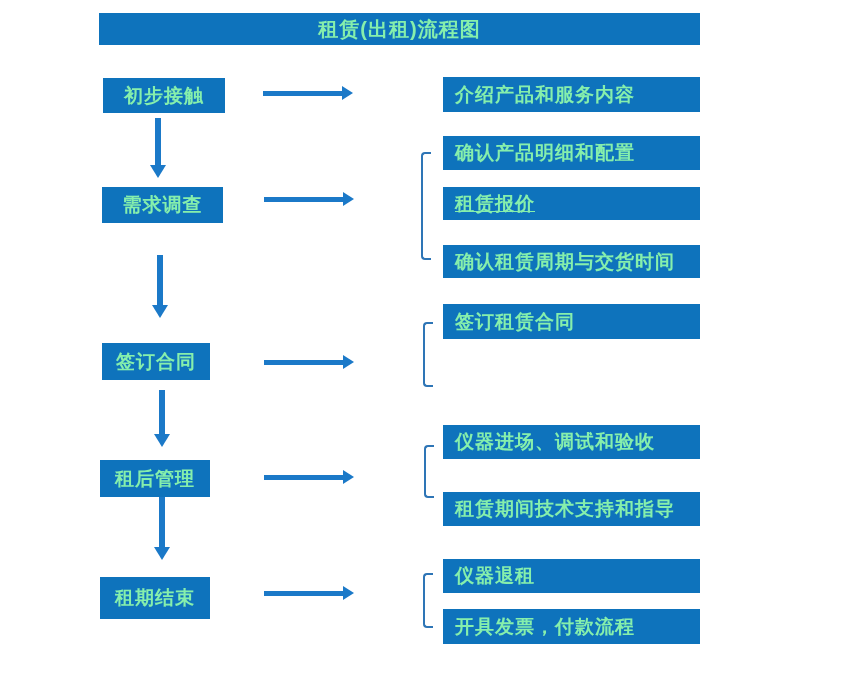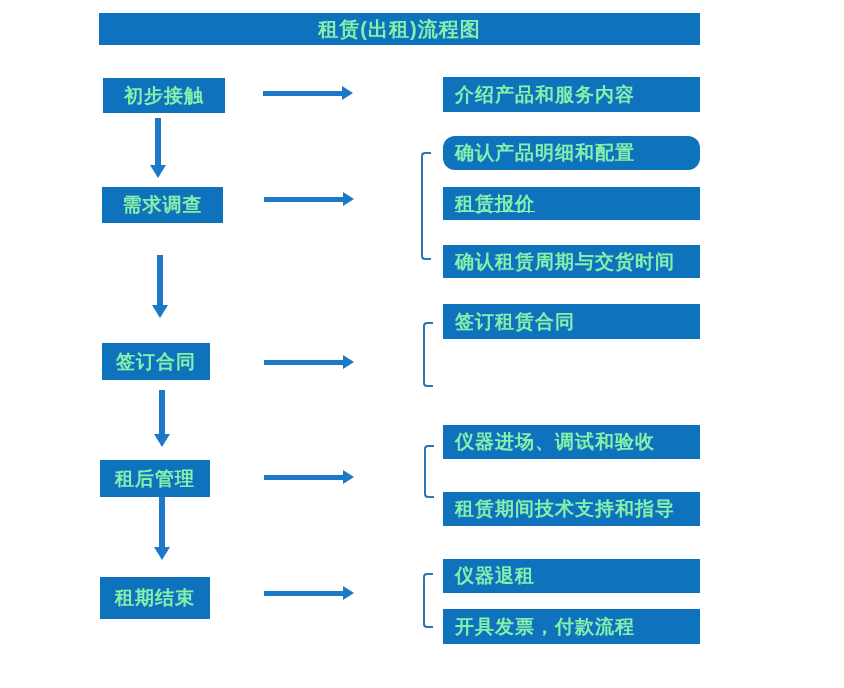--- a/index.html
+++ b/index.html
@@ -82,21 +82,21 @@
     <div class="head"></div>
   </div>
 
   <div class="bracket" style="left:421px;top:152px;height:108px;"></div>
   <div class="bracket" style="left:423px;top:322px;height:65px;"></div>
   <div class="bracket" style="left:424px;top:445px;height:53px;"></div>
   <div class="bracket" style="left:423px;top:573px;height:55px;"></div>
 
   <div class="bluebox detail" style="top:77px;height:35px;">介绍产品和服务内容</div>
 
-  <div class="bluebox detail" style="top:136px;height:34px;border-radius:12px;">确认产品明细和配置</div>
+  <div class="bluebox detail" style="top:136px;height:34px;">确认产品明细和配置</div>
   <div class="bluebox detail" style="top:187px;height:33px;text-decoration:underline;">租赁报价</div>
   <div class="bluebox detail" style="top:245px;height:33px;">确认租赁周期与交货时间</div>
 
   <div class="bluebox detail" style="top:304px;height:35px;">签订租赁合同</div>
 
   <div class="bluebox detail" style="top:425px;height:34px;">仪器进场、调试和验收</div>
   <div class="bluebox detail" style="top:492px;height:34px;">租赁期间技术支持和指导</div>
 
   <div class="bluebox detail" style="top:559px;height:34px;">仪器退租</div>
   <div class="bluebox detail" style="top:609px;height:35px;">开具发票，付款流程</div>

